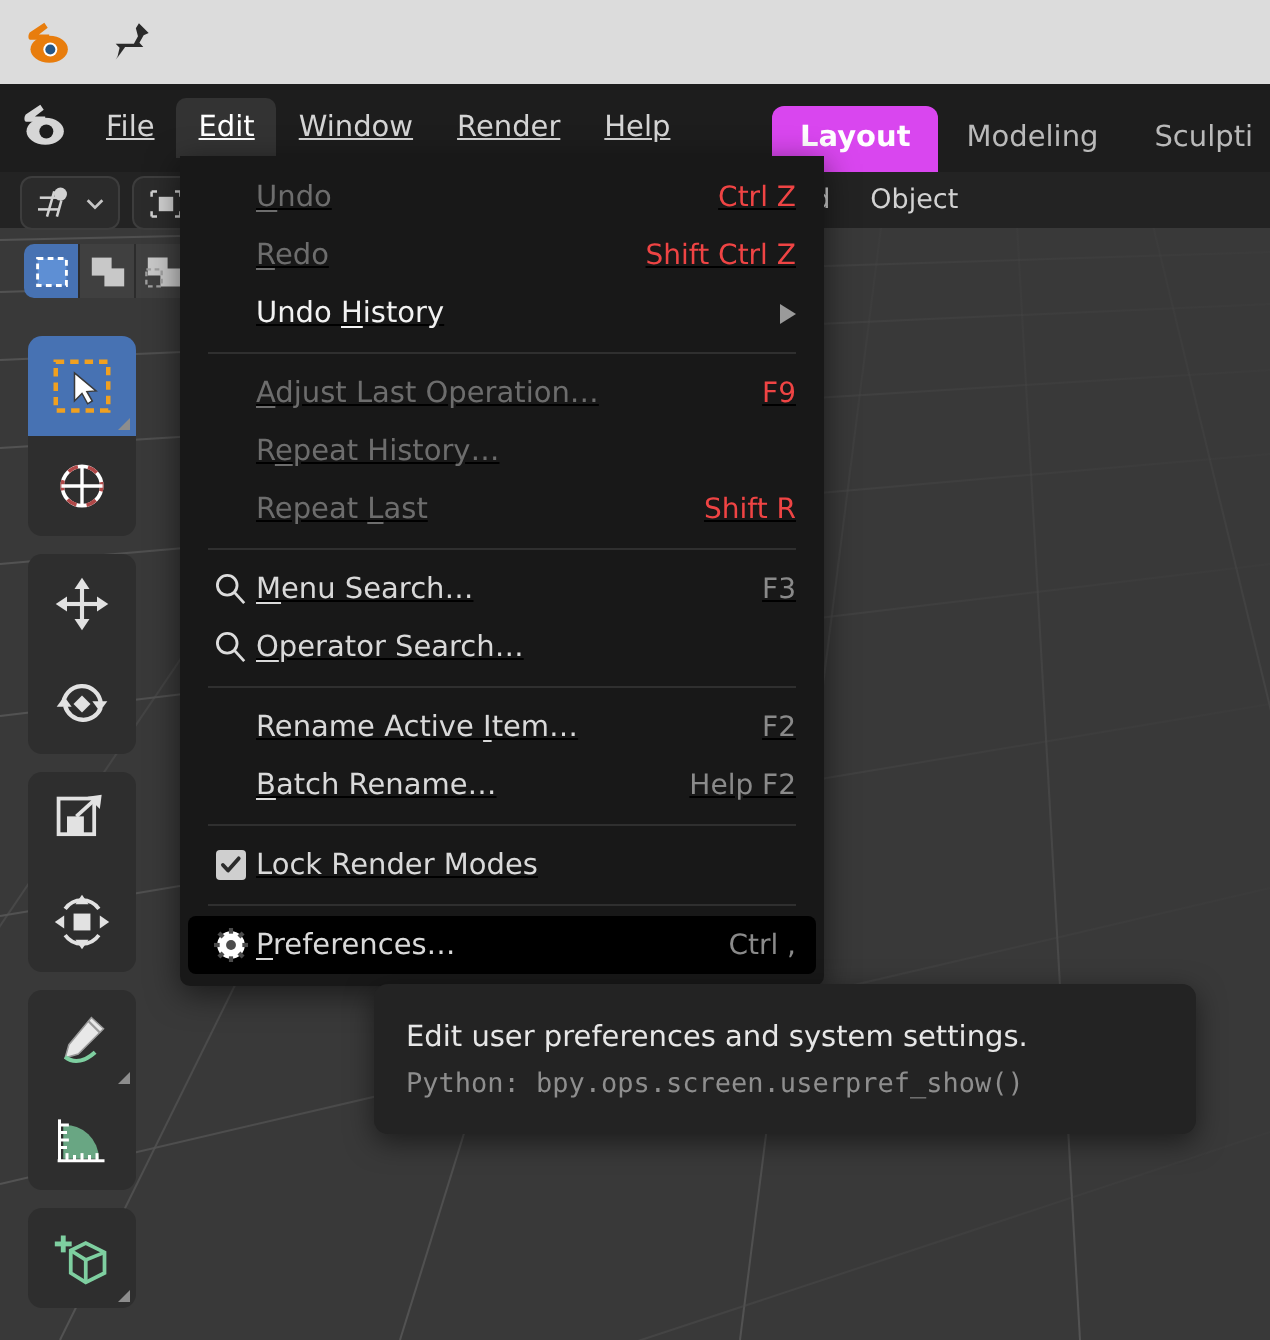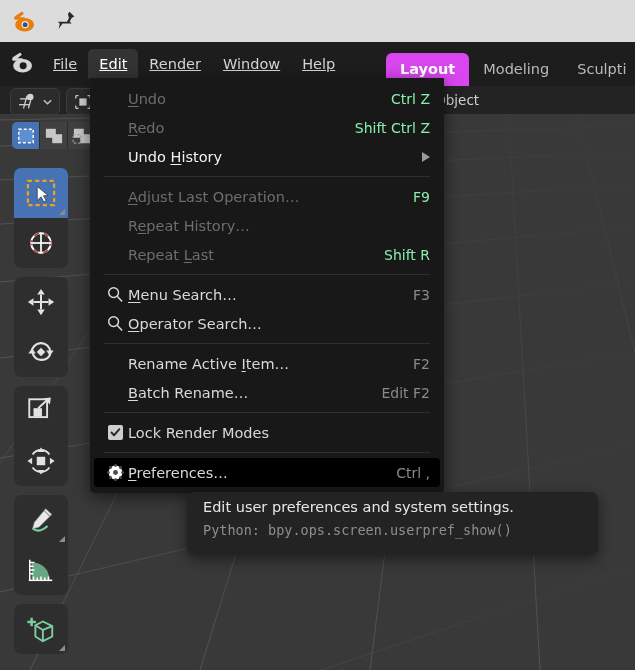--- a/index.html
+++ b/index.html
@@ -100,60 +100,61 @@
   .tool-group .tool-btn:only-child { border-radius: 7px; }
   .tool-btn.active { background: #4772b3; }
   .tool-corner {
     position: absolute; right: 3px; bottom: 3px;
     width: 0; height: 0;
     border-left: 6px solid transparent; border-bottom: 6px solid #8d8d8d;
   }
 
   
   .menu-panel {
-    position: absolute; left: 90px; top: 78px; width: 354px;
+    position: absolute; left: 90px; top: 78px; width: 322px;
     background: #181818;
     border-radius: 0 0 5px 5px;
     padding: 6px 0 6px 0;
     box-shadow: 0 4px 16px rgba(0,0,0,0.55);
     z-index: 50;
+    text-decoration: underline;
   }
   .mrow {
     height: 29px; display: flex; align-items: center;
     padding: 0 10px 0 8px; margin: 0 4px; border-radius: 4px;
     position: relative;
   }
   .mrow.highlight { background: #000000; }
   .micon { width: 26px; flex: none; display: flex; align-items: center; justify-content: center; }
   .mlabel {
     font-size: 14.5px; color: #d9d9d9; flex: 1; line-height: 20px; white-space: nowrap;
   }
   .mrow.disabled .mlabel { color: #6d6d6d; }
   .mrow.bold .mlabel { color: #f2f2f2; }
   .mlabel u { text-decoration: underline; text-underline-offset: 2px; }
   .mshort {
     font-size: 14px; color: #8a8a8a; line-height: 20px; white-space: nowrap;
     padding-left: 16px;
   }
-  .mrow.disabled .mshort { color: #86efac; }
+  .mrow.disabled .mshort { color: #ef4444; }
   .msep { height: 1px; background: #2f2f2f; margin: 5px 14px; }
   .marrow {
     width: 0; height: 0; border-top: 5px solid transparent;
     border-bottom: 5px solid transparent; border-left: 8px solid #9a9a9a;
   }
   .mcheck {
     width: 15px; height: 15px; background: #cfcfcf; border-radius: 2px;
     display: flex; align-items: center; justify-content: center;
   }
 
   
   .tooltip {
     position: absolute; left: 187px; top: 492px; width: 411px;
     background: #232323; border-radius: 7px;
-    padding: 4px 16px 14px 16px;
+    padding: 16px 16px 14px 16px;
     box-shadow: 0 4px 14px rgba(0,0,0,0.5);
     z-index: 60;
   }
   .tt-main { font-size: 14.5px; color: #e6e6e6; line-height: 22px; }
   .tt-py {
     font-family: "DejaVu Sans Mono", monospace;
     font-size: 13.5px; color: #8e8e8e; line-height: 22px; margin-top: 1px;
   }
 </style>
 </head>
@@ -181,22 +182,22 @@
   <div class="topbar">
     <span>
       <svg class="blender-logo" viewBox="0 0 32 32">
         <path d="M4 20.5c0-4.6 5.2-8.3 11.6-8.3S27 15.9 27 20.5s-5.1 8.3-11.4 8.3S4 25.1 4 20.5z" fill="#d6d6d6"></path>
         <circle cx="16.2" cy="20.6" r="4.3" fill="#1d1d1d"></circle>
         <path d="M3.5 10.2 L12.5 4.2 L14.6 7.2 L9.2 11.4 L15.5 11.4 L15.5 14.6 L3.8 14.6 C2.6 14.6 2.3 12 3.5 10.2z" fill="#d6d6d6"></path>
       </svg>
     </span>
     <div class="menu-item">File</div>
     <div class="menu-item active">Edit</div>
+    <div class="menu-item">Window</div>
     <div class="menu-item">Render</div>
-    <div class="menu-item">Window</div>
     <div class="menu-item">Help</div>
   </div>
 
   <div class="ws-tabs">
     <div class="ws-tab active">Layout</div>
     <div class="ws-tab">Modeling</div>
     <div class="ws-tab">Sculpti</div>
   </div>
 
   <div class="viewport">
@@ -458,21 +459,21 @@
       </div>
       <div class="msep"></div>
       <div class="mrow">
         <span class="micon"></span>
         <span class="mlabel">Rename Active <u>I</u>tem…</span>
         <span class="mshort">F2</span>
       </div>
       <div class="mrow">
         <span class="micon"></span>
         <span class="mlabel"><u>B</u>atch Rename…</span>
-        <span class="mshort">Edit F2</span>
+        <span class="mshort">Help F2</span>
       </div>
       <div class="msep"></div>
       <div class="mrow">
         <span class="micon">
           <span class="mcheck">
             <svg width="11" height="11" viewBox="0 0 12 12">
               <path d="M1.6 6 L4.4 9 L10.2 2.4" stroke="#2b2b2b" stroke-width="2.1" fill="none" stroke-linecap="round" stroke-linejoin="round"></path>
             </svg>
           </span>
         </span>

